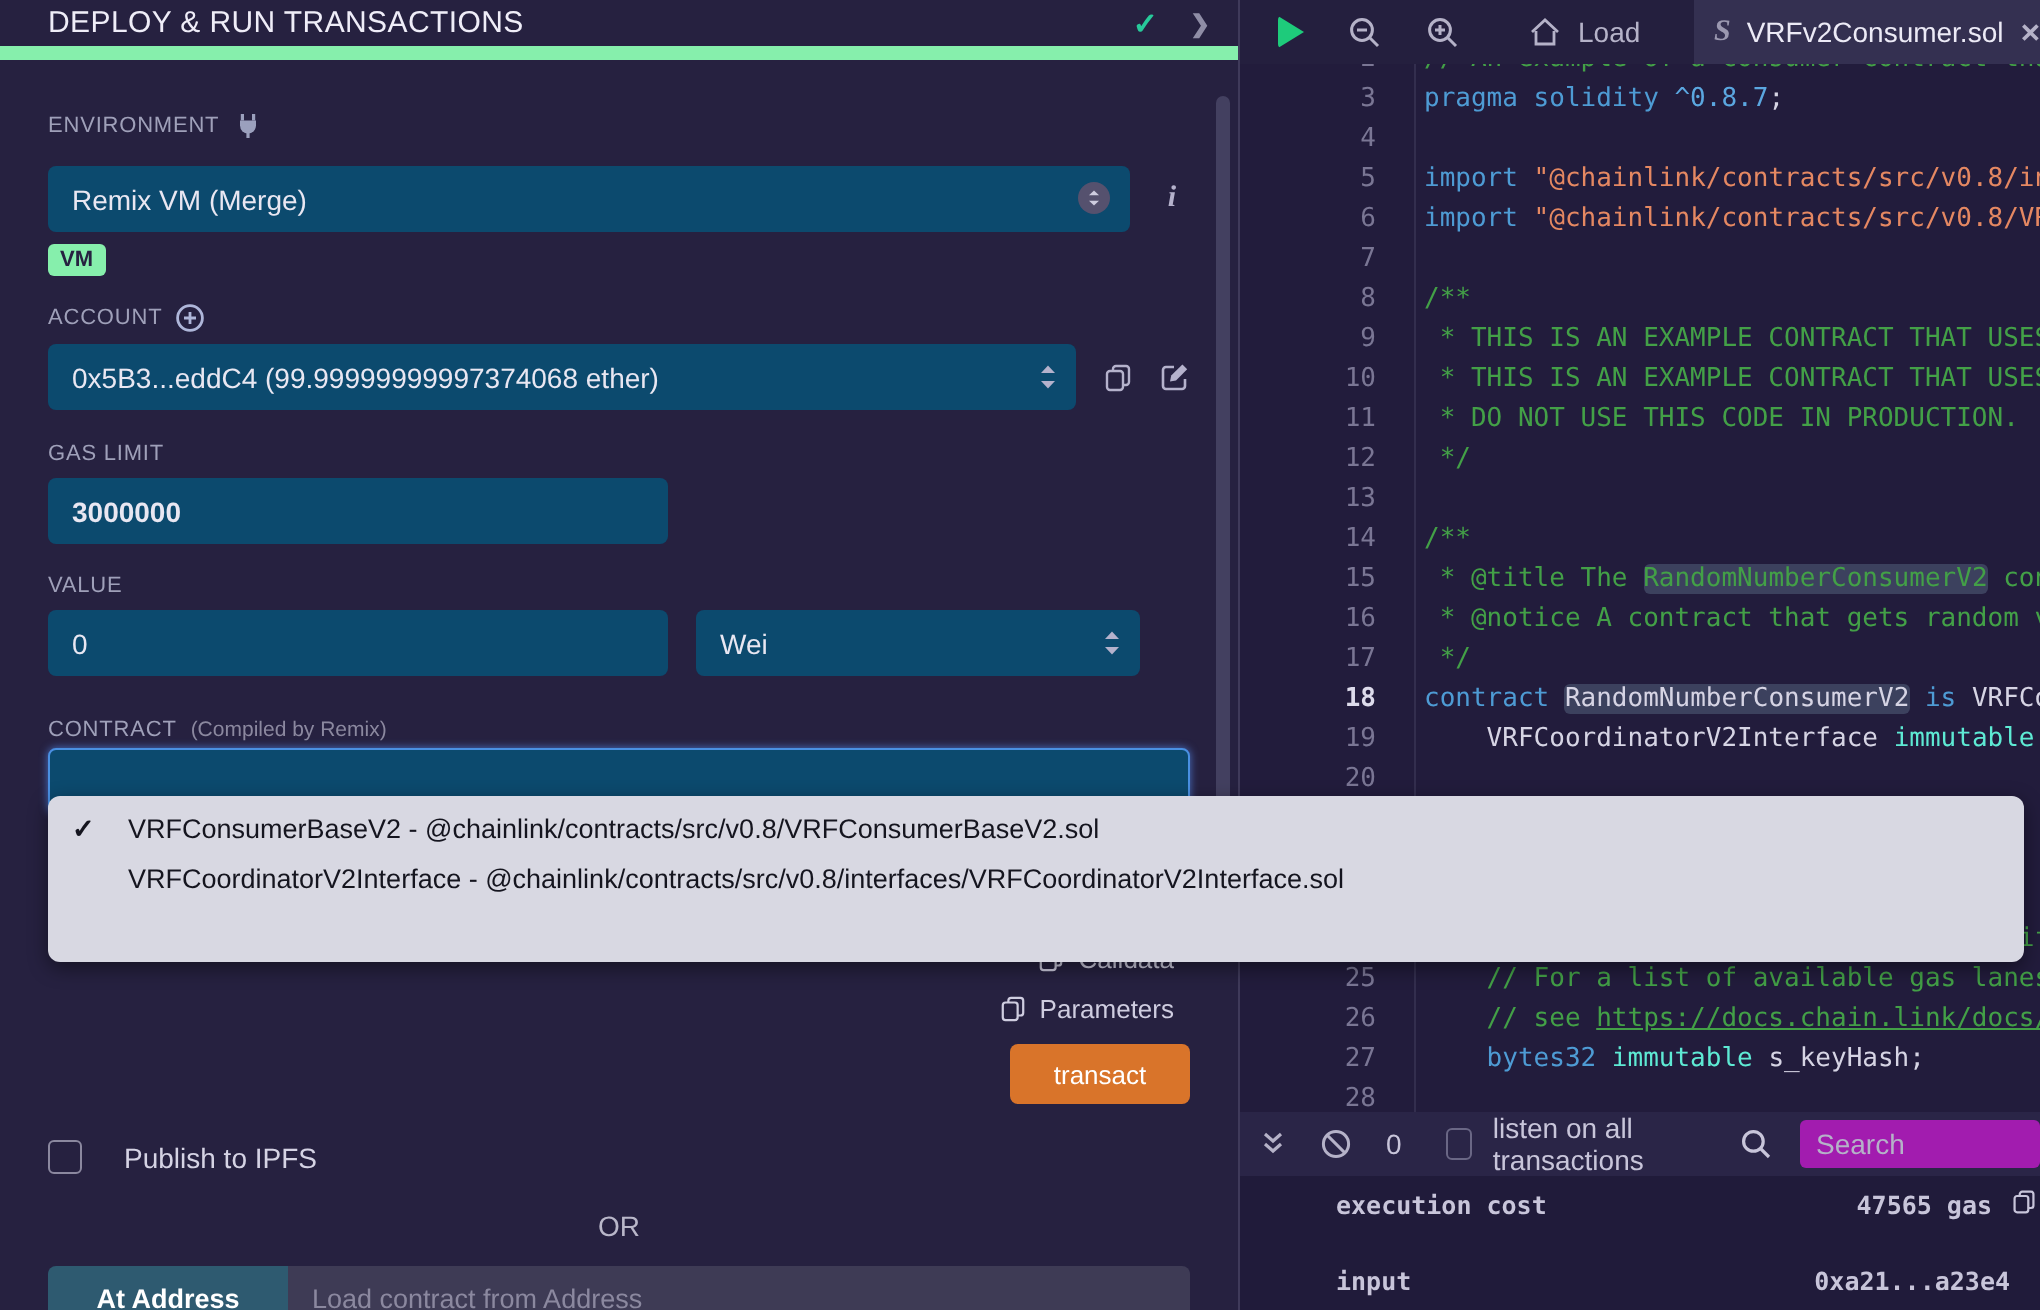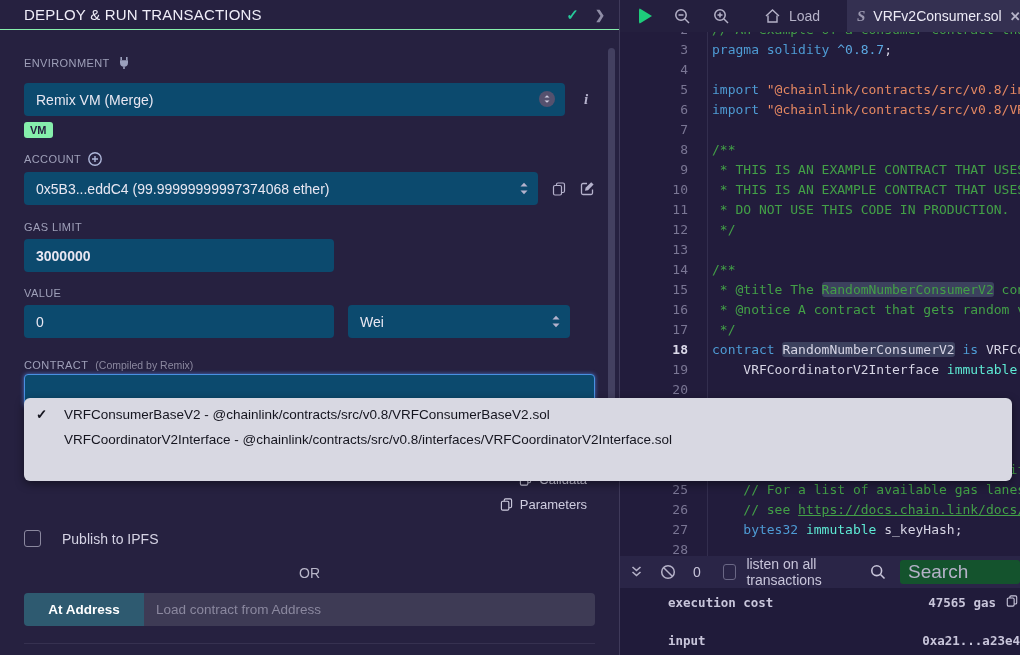--- a/index.html
+++ b/index.html
@@ -2,21 +2,21 @@
 <html><head>
 <meta charset="utf-8">
 <style>
   * { margin:0; padding:0; box-sizing:border-box; }
   html,body { width:1020px; height:655px; overflow:hidden; }
   body { position:relative; background:#221c3c; font-family:"Liberation Sans", sans-serif; }
 
   
   .left-panel { position:absolute; left:0; top:0; width:620px; height:655px;
     background:#262140; border-right:1px solid #3f3a5a; }
-  .panel-header { height:30px; border-bottom:1px solid #86efac; display:flex; align-items:center; padding:0 14px 0 24px; }
+  .panel-header { height:30px; border-bottom:7px solid #86efac; display:flex; align-items:center; padding:0 14px 0 24px; }
   .panel-title { font-size:15px; font-weight:500; color:#efedf8; letter-spacing:.2px; flex:1; }
   .hdr-check { color:#27c99a; font-size:15px; font-weight:bold; margin-right:16px; }
   .hdr-chev { color:#8f8da6; font-size:12px; font-weight:bold; }
   .panel-content { padding:0 24px; position:relative; }
   .fld-label { font-size:11px; color:#9fa0b9; letter-spacing:.4px; display:flex; align-items:center; gap:7px; }
   .fld-label svg { flex:0 0 auto; }
   .sel-box, .txt-input { background:#0c4a6e; border:none; border-radius:4px; height:33px;
     display:flex; align-items:center; padding:0 12px; font-size:14px; color:#e9e7f2; position:relative;
     font-family:"Liberation Sans", sans-serif; }
   .row-flex { display:flex; align-items:center; gap:12px; }
@@ -92,22 +92,22 @@
   
   .terminal-bar { position:absolute; left:0; bottom:67px; right:0; height:32px; background:#2a2547;
     display:flex; align-items:center; z-index:20; }
   .term-icon { color:#b5b2c8; display:flex; align-items:center; }
   .dbl-chev { margin-left:10px; }
   .ban { margin-left:17px; }
   .term-count { margin-left:17px; color:#c8c5da; font-size:14px; }
   .term-chk { margin-left:22px; width:16px; height:16px; border:1px solid #6a6785; border-radius:3px; }
   .term-listen { margin-left:10px; color:#c8c5da; font-size:14px; }
   .term-search-icon { margin-left:auto; color:#c8c5da; display:flex; }
-  .term-search { margin-left:14px; width:120px; height:24px; background:#14532d; border:none; border-radius:3px;
-    color:#c8c5da; font-size:19px; padding:0 8px; font-family:"Liberation Sans", sans-serif; }
+  .term-search { margin-left:14px; width:120px; height:24px; background:#a21caf; border:none; border-radius:3px;
+    color:#c8c5da; font-size:14px; padding:0 8px; font-family:"Liberation Sans", sans-serif; }
   .term-search::placeholder { color:#b5b2c8; }
   .terminal-log { position:absolute; left:0; bottom:0; right:0; height:67px; background:#201b3a; z-index:15;
     font-family:"DejaVu Sans Mono", monospace; font-size:12.5px; font-weight:bold; color:#c8c5da; }
   .log-row { position:absolute; left:48px; right:0; height:16px; line-height:16px; }
   .log-row .log-val { position:absolute; white-space:nowrap; }
   .log-copy { position:absolute; color:#c8c5da; }
 
   
   .dropdown-list { position:absolute; left:24px; top:398px; width:988px; height:83px; background:#d8d8e2;
     border-radius:6px; box-shadow:0 3px 10px rgba(0,0,0,.45); z-index:100; padding:4px 0; }
@@ -216,20 +216,21 @@
           </svg>
         <span>Calldata</span>
       </span>
       <span class="action-link">
         <svg width="13" height="13" viewBox="0 0 14 14">
             <rect x="4.5" y="1" width="8" height="9.5" rx="1.5" fill="none" stroke="currentColor" stroke-width="1.2"></rect>
             <rect x="1.5" y="3.5" width="8" height="9.5" rx="1.5" fill="#262140" stroke="currentColor" stroke-width="1.2"></rect>
           </svg>
         <span>Parameters</span>
       </span>
+      <button class="transact-btn">transact</button>
     </div>
 
     <div class="publish-row">
       <div class="chk"></div>
       <span class="publish-label">Publish to IPFS</span>
     </div>
 
     <div class="or-row">OR</div>
 
     <div class="ataddr-row">
@@ -329,20 +330,20 @@
         </svg>
     </span>
     <input class="term-search" placeholder="Search" style="">
   </div>
 
   <div class="terminal-log">
       <div class="log-row" style="top: 7px;"><span>execution cost</span><span class="log-val" style="right: 24px;">47565 gas</span><span class="log-copy" style="right: 2px;"><svg width="12" height="12" viewBox="0 0 14 14">
             <rect x="4.5" y="1" width="8" height="9.5" rx="1.5" fill="none" stroke="currentColor" stroke-width="1.3"></rect>
             <rect x="1.5" y="3.5" width="8" height="9.5" rx="1.5" fill="#201b3a" stroke="currentColor" stroke-width="1.3"></rect>
           </svg></span></div>
-      <div class="log-row" style="top: 45px;"><span>input</span><span class="log-val" style="right: 0px; margin-left: 40px;">0xa21...a23e4</span></div>
+      <div class="log-row" style="top: 45px;"><span>input</span><span class="log-val" style="right: 15px; margin-left: 40px;">0xa21...a23e4</span></div>
     </div>
 </div>
 
 <div class="dropdown-list">
     <div class="dd-option"><span class="dd-check">✓</span><span>VRFConsumerBaseV2 - @chainlink/contracts/src/v0.8/VRFConsumerBaseV2.sol</span></div>
     <div class="dd-option"><span>VRFCoordinatorV2Interface - @chainlink/contracts/src/v0.8/interfaces/VRFCoordinatorV2Interface.sol</span></div>
   </div>
 
 </body></html>

